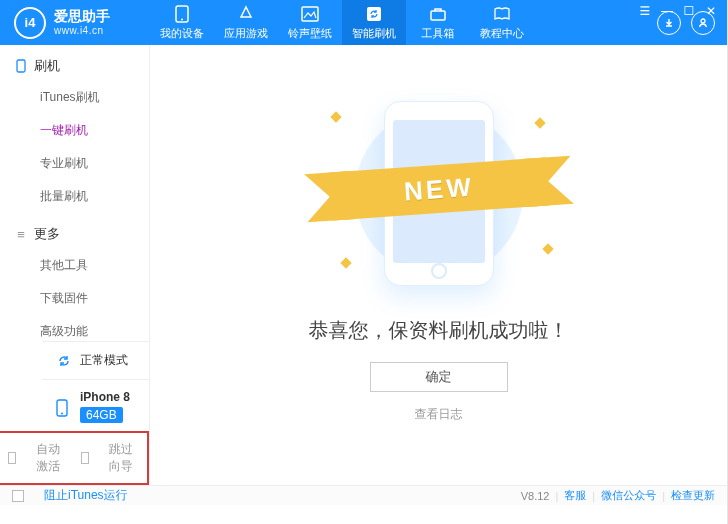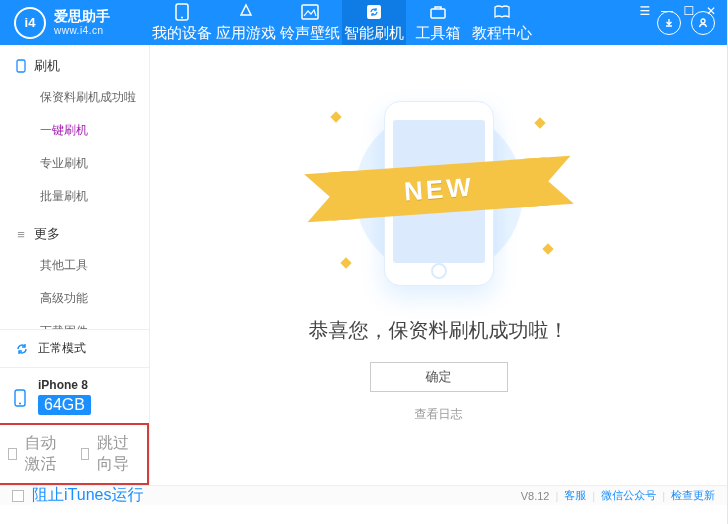--- a/index.html
+++ b/index.html
@@ -7,41 +7,41 @@
   .header { height: 45px; background: #1a8fff; display: flex; align-items: stretch; color: #fff; }
   .logo { width: 150px; display: flex; align-items: center; padding-left: 14px; }
   .logo-circle { width: 32px; height: 32px; border: 2px solid #fff; border-radius: 50%; display: flex; align-items: center; justify-content: center; font-weight: bold; font-size: 13px; color:#fff; }
   .logo-text { margin-left: 8px; line-height: 1.1; }
   .logo-title { font-size: 14px; font-weight: bold; }
   .logo-url { font-size: 10px; opacity: .9; letter-spacing: 0.5px; }
   .topnav { display: flex; flex: 1; align-items: stretch; }
   .topnav-item { width: 64px; display: flex; flex-direction: column; align-items: center; justify-content: center; gap: 3px; cursor: pointer; }
   .topnav-item.active { background: #0f7ce6; }
   .topnav-icon { width: 20px; height: 18px; display:flex; align-items:center; justify-content:center; }
-  .topnav-label { font-size: 15px; color:#fff; }
+  .topnav-label { font-size: 11px; color:#fff; }
   .header-right { width: 120px; display: flex; align-items: center; justify-content: flex-end; padding-right: 12px; gap: 10px; }
   .win-controls { position: absolute; top: 4px; right: 10px; display: flex; gap: 8px; color: #fff; font-size: 12px; }
   .win-controls span { cursor: pointer; width:14px; text-align:center; }
   .header-right .hicon { width: 24px; height: 24px; border: 1.5px solid #fff; border-radius: 50%; display:flex; align-items:center; justify-content:center; color:#fff; cursor:pointer; }
   
   .body { display: flex; height: 440px; }
   .sidebar { width: 150px; border-right: 1px solid #eee; display: flex; flex-direction: column; }
   .side-scroll { flex:1; overflow:hidden; }
   .side-section-head { display:flex; align-items:center; gap:6px; padding: 12px 14px 6px; color:#333; font-size:13px; }
   .side-section-head .icon { width:14px; display:flex; justify-content:center; color:#1a8fff; }
   .side-item { padding: 8px 0 8px 40px; font-size: 12px; color:#666; cursor:pointer; }
   .side-item.active { color: #a21caf; }
-  .mode-box, .device-box { border-top:1px solid #eee; padding:10px 14px; display:flex; align-items:center; gap:8px; }
+  .mode-box, .device-box { border-top:1px solid #eee; padding:10px 14px; display:flex; align-items:center; gap:8px;margin-left:42px; }
   .mode-icon { width:16px; height:16px; color:#1a8fff; }
   .device-box { flex-direction: row; align-items:center; }
   .device-text { display:flex; flex-direction:column; gap:3px; }
-  .storage-badge { background:#1a8fff; color:#fff; font-size:16px; padding:1px 6px; border-radius:2px; width:fit-content; }
+  .storage-badge { background:#1a8fff; color:#fff; font-size:12px; padding:1px 6px; border-radius:2px; width:fit-content; }
   .opts-row { border-top:1px solid #eee; padding:10px 10px; display:flex; gap:14px; align-items:center; }
   .opts-highlight { border:2px solid #d43d3d; margin:-2px 0 0 -2px; padding:8px 8px; }
-  .chk { display:flex; align-items:center; gap:8px; color:#999; font-size:16px; }
+  .chk { display:flex; align-items:center; gap:20px; color:#999; font-size:12px; }
   .chk-box { width:12px; height:12px; border:1px solid #bbb; background:#fff; }
   
   .main { flex:1; display:flex; flex-direction:column; align-items:center; background:#fff; }
   .hero { width:270px; height:200px; margin-top:48px; position:relative; display:flex; align-items:center; justify-content:center; }
   .phone { width:110px; height:185px; background:#fff; border-radius:16px; box-shadow: 0 10px 24px rgba(26,143,255,.15); border:1px solid #e3eefc; position:relative; }
   .phone::before { content:""; position:absolute; top:18px; left:8px; right:8px; bottom:22px; background:#dceafe; border-radius:3px; }
   .phone::after { content:""; position:absolute; bottom:6px; left:50%; transform:translateX(-50%); width:12px; height:12px; border:2px solid #dceafe; border-radius:50%; }
   .circle-bg { position:absolute; width:190px; height:190px; border-radius:50%; background:radial-gradient(circle,#e8f3ff 0%, #e8f3ff 62%, transparent 63%); }
   .ribbon { position:absolute; top:48%; left:50%; transform:translate(-50%,-50%); }
   .ribbon-band { width:215px; height:48px; background:#f6c445; position:relative; transform: rotate(-4deg); display:flex; align-items:center; justify-content:center; }
@@ -154,32 +154,32 @@
   <div class="sidebar">
     <div class="side-scroll">
       <div class="side-section-head">
         <span class="icon">
             <svg width="10" height="14" viewBox="0 0 10 14">
               <rect x="1" y="1" width="8" height="12" rx="1.5" fill="none" stroke="#1a8fff" stroke-width="1.3"></rect>
             </svg>
           </span>
         <span>刷机</span>
       </div>
-      <div class="side-item">保资料刷机成功啦</div>
+      <div class="side-item">iTunes刷机</div>
       <div class="side-item active">一键刷机</div>
       <div class="side-item">专业刷机</div>
       <div class="side-item">批量刷机</div>
 
       <div class="side-section-head">
         <span class="icon" style="color:#999">≡</span>
         <span>更多</span>
       </div>
       <div class="side-item">其他工具</div>
+      <div class="side-item">下载固件</div>
       <div class="side-item">高级功能</div>
-      <div class="side-item">下载固件</div>
 
     </div>
 
     <div class="mode-box">
       <span class="mode-icon">
           <svg width="16" height="16" viewBox="0 0 16 16">
             <path d="M4 8a4 4 0 0 1 7-2.6M12 8a4 4 0 0 1-7 2.6" fill="none" stroke="#1a8fff" stroke-width="1.4"></path>
             <path d="M11 3v3H8M5 13v-3h3" fill="none" stroke="#1a8fff" stroke-width="1.4"></path>
           </svg>
         </span>

